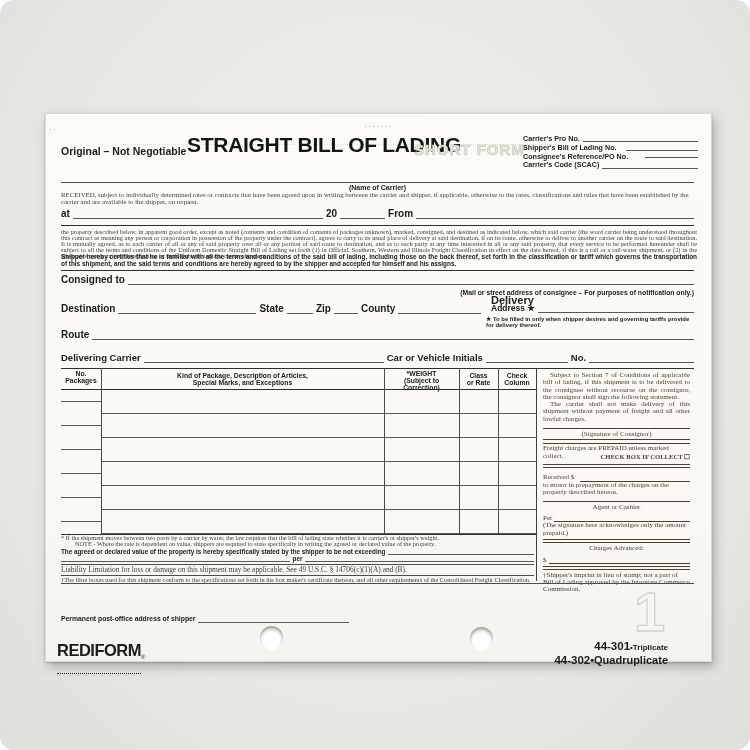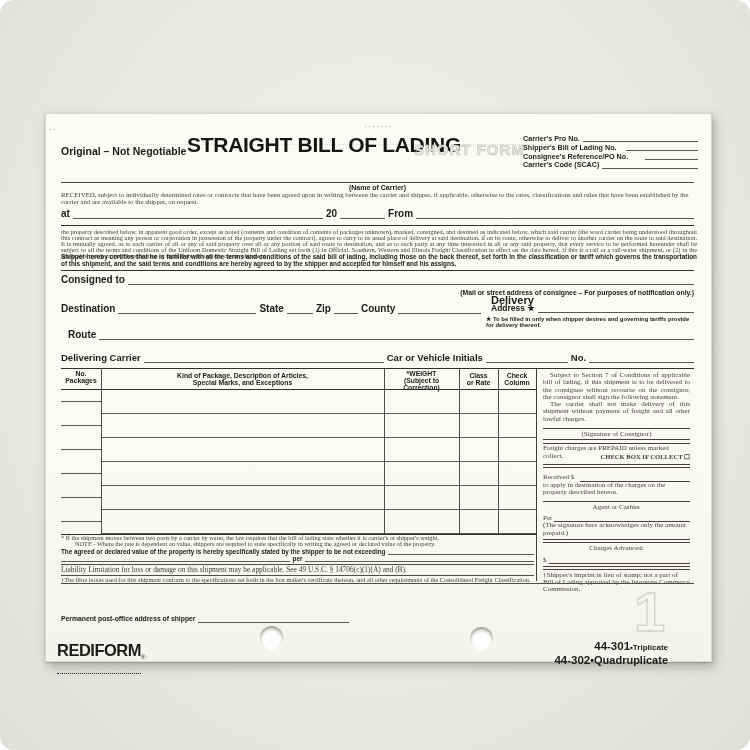--- a/index.html
+++ b/index.html
@@ -49,21 +49,21 @@
 
     <div class="abs" style="left:477px;top:21px;width:175px;display:flex;flex-direction:column;gap:1.6px;">
       <div style="display:flex;align-items:flex-end;gap:3px;">
           <span class="lbl" style="font-size:7.2px;">Carrier's Pro No.</span>
           <span class="wline grow"></span>
         </div>
       <div style="display:flex;align-items:flex-end;gap:9px;text-align:right;">
           <span class="lbl" style="font-size:7.2px;">Shipper's Bill of Lading No.</span>
           <span class="wline grow"></span>
         </div>
-      <div style="display:flex;align-items:flex-end;gap:17px;">
+      <div style="display:flex;align-items:center;gap:17px;">
           <span class="lbl" style="font-size:7.2px;">Consignee's Reference/PO No.</span>
           <span class="wline grow"></span>
         </div>
       <div style="display:flex;align-items:flex-end;gap:3px;">
           <span class="lbl" style="font-size:7.2px;">Carrier's Code (SCAC)</span>
           <span class="wline grow"></span>
         </div>
     </div>
 
     <div class="hline" style="left:15px;top:68px;width:633px;"></div>
@@ -103,21 +103,21 @@
       <span class="wline grow"></span>
     </div>
     <div class="abs lbl" style="left:445px;top:181px;font-size:11px;">Delivery</div>
     <div class="frow" style="left:445px;top:190px;width:203px;">
       <span class="lbl" style="font-size:8.5px;">Address ★</span>
       <span class="wline grow"></span>
     </div>
     <div class="abs" style="left:440px;top:202px;width:210px;font-size:5.9px;font-weight:bold;">★ To be filled in only when shipper desires and governing tariffs provide for delivery thereof.</div>
 
     <div class="frow" style="left:15px;top:216px;width:633px;">
-      <span class="lbl" style="font-size:10px;margin-left:7px;">Route</span>
+      <span class="lbl" style="font-size:10px;">Route</span>
       <span class="wline grow"></span>
     </div>
 
     <div class="frow" style="left:15px;top:239px;width:633px;">
       <span class="lbl" style="font-size:9.5px;">Delivering Carrier</span>
       <span class="wline" style="width:240px;"></span>
       <span class="lbl" style="font-size:9.5px;">Car or Vehicle Initials</span>
       <span class="wline" style="width:82px;"></span>
       <span class="lbl" style="font-size:9.5px;">No.</span>
       <span class="wline grow"></span>
@@ -166,21 +166,21 @@
       <div>Freight charges are PREPAID unless marked</div>
       <div class="split">
         <span>collect.</span>
         <span style="font-weight:bold;font-size:6.6px;">CHECK BOX IF COLLECT ☐</span>
       </div>
       <div class="dbl" style="margin-top:4px;"></div>
       <div style="display:flex;align-items:flex-end;gap:6px;margin-top:6px;">
         <span>Received $</span>
         <span class="wline grow" style="border-color:#474334;"></span>
       </div>
-      <div>to apply in destination of the charges on the property described hereon.</div>
+      <div>to motor in prepayment of the charges on the property described hereon.</div>
       <div class="sgl" style="margin-top:5px;"></div>
       <div style="text-align:center;">Agent or Cashier</div>
       <div style="display:flex;align-items:flex-end;gap:2px;margin-top:4px;">
         <span>Per</span>
         <span class="wline grow" style="border-color:#474334;"></span>
       </div>
       <div>(The signature here acknowledges only the amount prepaid.)</div>
       <div class="dbl"></div>
       <div style="text-align:center;">Charges Advanced:</div>
       <div style="display:flex;align-items:flex-end;gap:2px;margin-top:5px;">

